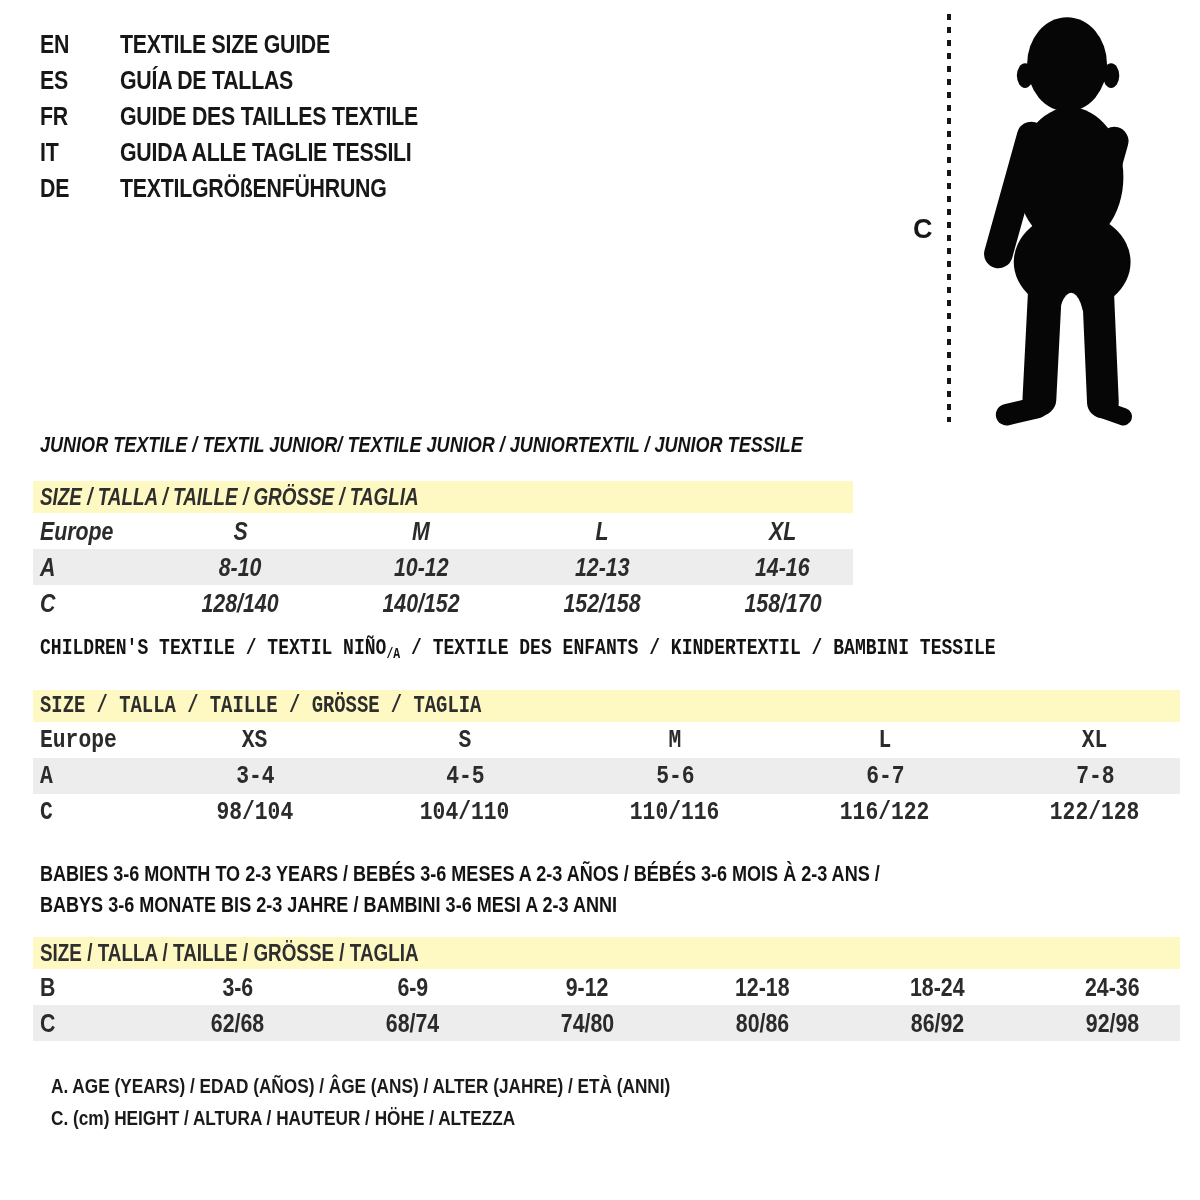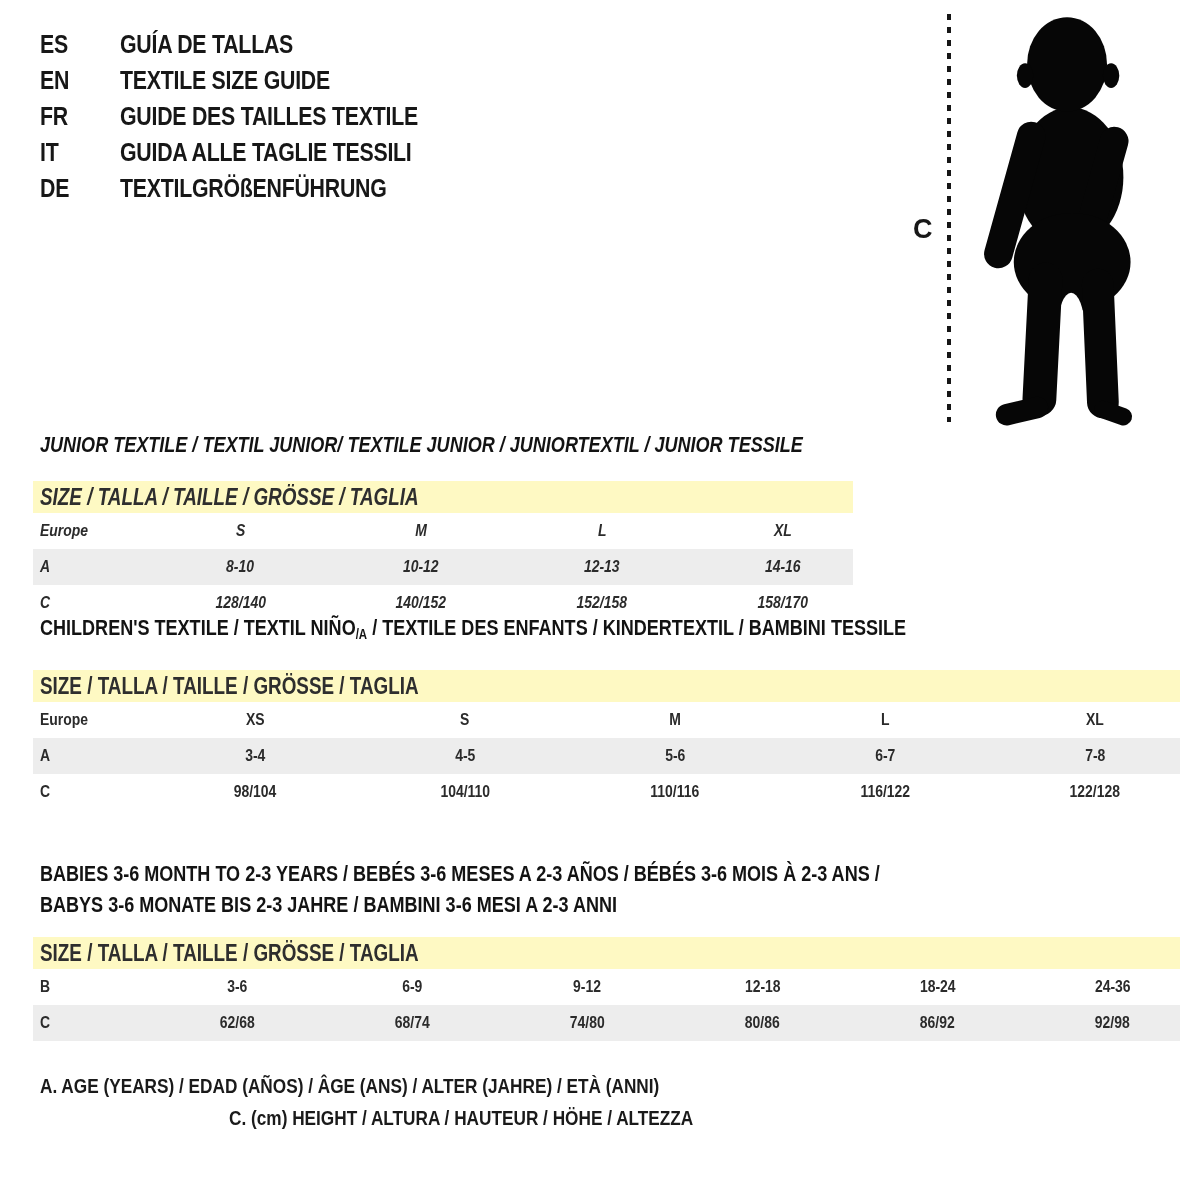--- a/index.html
+++ b/index.html
@@ -19,55 +19,55 @@
   
   .figure { position:absolute; top:8px; left:903px; width:270px; height:428px; }
   .c-label { position:absolute; left:10px; top:206px; font-size:27px; color:#171717; }
   .dash-line { position:absolute; left:44px; top:6px; width:4px; height:408px;
                background:repeating-linear-gradient(to bottom,#161616 0 6px,transparent 6px 13px); }
   .figure svg { position:absolute; left:64px; top:0; }
 
   
   section { position:absolute; left:33px; }
   .sec-junior  { top:433px; width:820px;font-style:italic;  }
-  .sec-child   { top:616px; width:1147px; }
+  .sec-child   { top:637px; width:1147px;font-family:Liberation Mono, monospace; }
   .sec-babies  { top:858px; width:1147px; }
   h2 { font-size:22px; color:#131313; line-height:24px; font-weight:700; margin-left:7px; }
   .sec-babies h2 { line-height:31px; }
   sub.small { font-size:14px; vertical-align:-4px; }
 
   .tbl { width:100%; margin-top:24px; }
   .sec-babies .tbl { margin-top:17px; }
   .band { height:32px; background:#fef9c3; display:flex; align-items:center; padding-left:7px;
           font-size:23px; color:#2e2e2e; }
-  .row { display:grid; height:36px; align-items:center; font-size:17px; color:#2b2b2b;gap:40px; }
+  .row { display:grid; height:36px; align-items:center; font-size:26px; color:#2b2b2b;gap:40px; }
   .row.shaded { background:#ededed; }
   .g5 { grid-template-columns:97px repeat(4,1fr); }
   .g6 { grid-template-columns:97px repeat(5,1fr); }
   .g7 { grid-template-columns:97px repeat(6,1fr); }
   .lbl { padding-left:7px; text-align:left; }
   .cell { text-align:center; }
 
   
-  .legend { position:absolute; left:40px; top:1070px;text-align:right; }
+  .legend { position:absolute; left:51px; top:1070px; }
   .legend-line { font-size:21px; line-height:31.5px; color:#1a1a1a; }
 </style>
 </head>
 <body>
 
 <div class="page">
 
   <header class="langs">
     <div class="lang-row">
+      <span class="code"><span class="cnd-l">EN</span></span>
+      <span class="cnd-l">TEXTILE SIZE GUIDE</span>
+    </div>
+    <div class="lang-row">
       <span class="code"><span class="cnd-l">ES</span></span>
       <span class="cnd-l">GUÍA DE TALLAS</span>
-    </div>
-    <div class="lang-row">
-      <span class="code"><span class="cnd-l">EN</span></span>
-      <span class="cnd-l">TEXTILE SIZE GUIDE</span>
     </div>
     <div class="lang-row">
       <span class="code"><span class="cnd-l">FR</span></span>
       <span class="cnd-l">GUIDE DES TAILLES TEXTILE</span>
     </div>
     <div class="lang-row">
       <span class="code"><span class="cnd-l">IT</span></span>
       <span class="cnd-l">GUIDA ALLE TAGLIE TESSILI</span>
     </div>
     <div class="lang-row">

